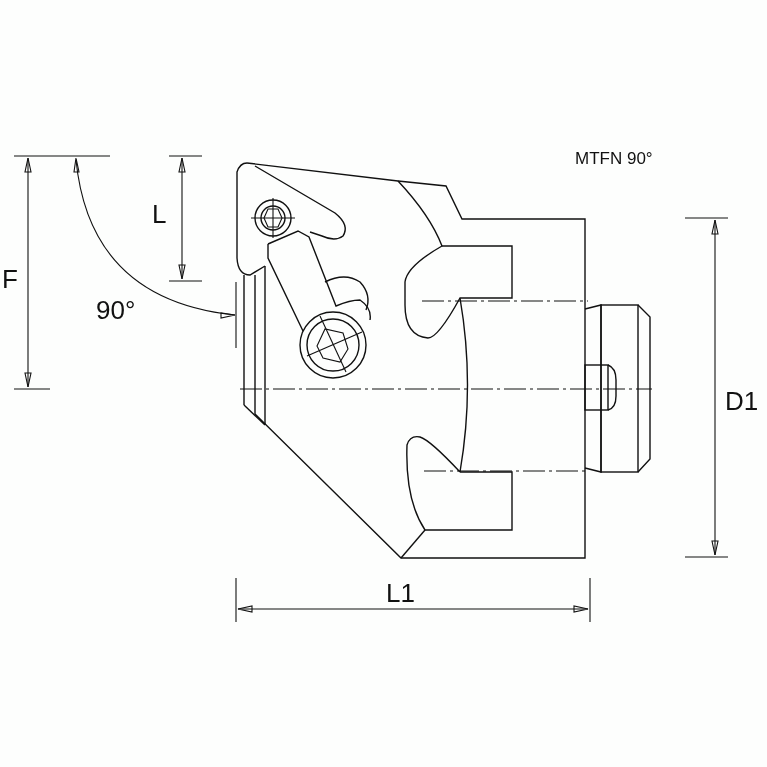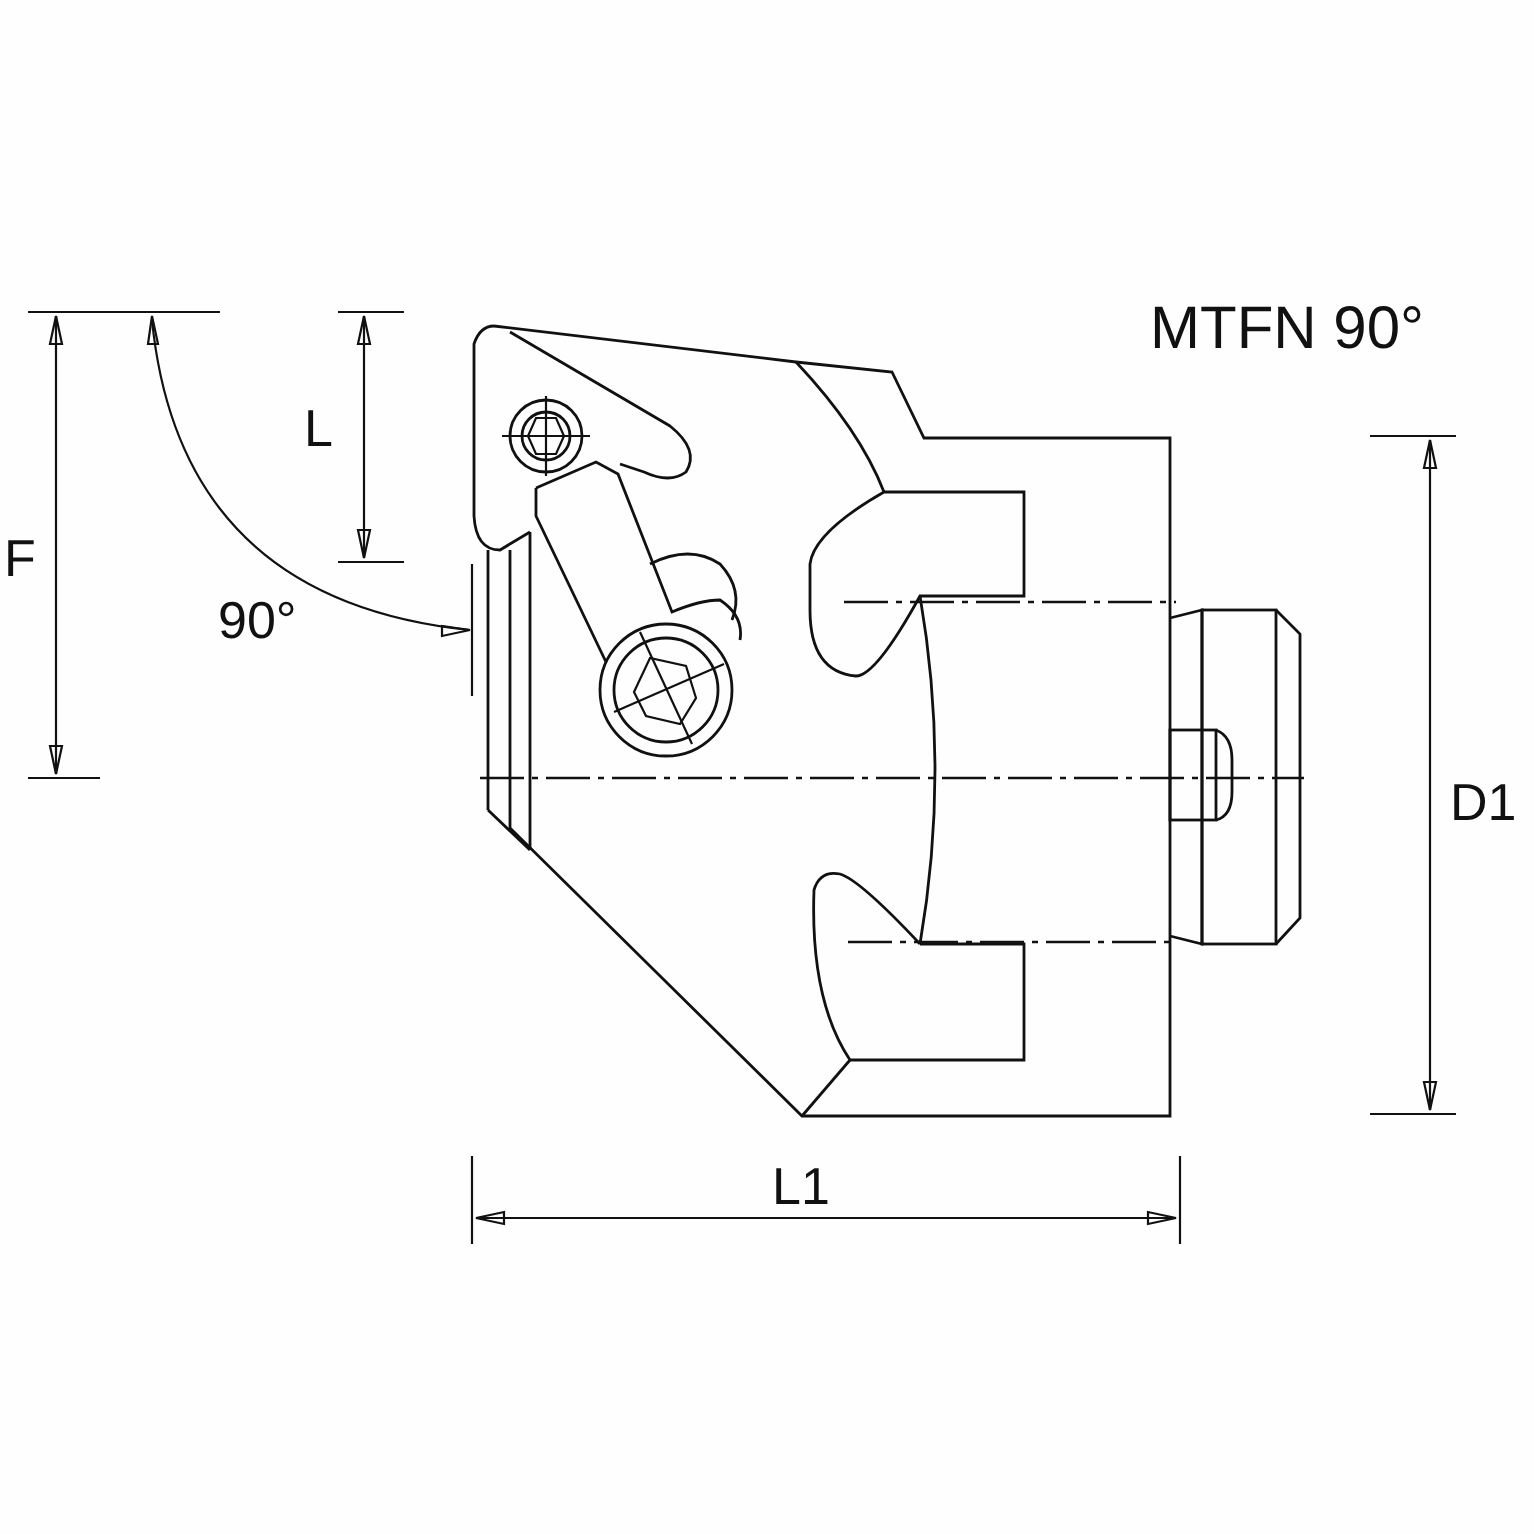--- a/index.html
+++ b/index.html
@@ -2,21 +2,21 @@
 <html><head>
   <meta charset="utf-8">
   <style>
     html, body { margin: 0; padding: 0; background: #ffffff; }
     #canvas { position: relative; width: 767px; height: 767px; background: #fdfefd; overflow: hidden; }
     svg { position: absolute; left: 0; top: 0; }
     .ln { stroke: #111; stroke-width: 1.4; fill: none; }
     .thin { stroke: #111; stroke-width: 1.1; fill: none; }
     .cl { stroke: #111; stroke-width: 1.2; fill: none; stroke-dasharray: 22 4 3 4; }
     .lbl { position: absolute; font-family: "Liberation Sans", sans-serif; color: #111; line-height: 1; white-space: nowrap; }
-    .title { font-size: 30px; }
+    .title { font-size: 17px; }
     .dim { font-size: 26px; }
   </style>
 </head>
 <body>
 
 <div id="canvas">
 
   <svg width="767" height="767" viewBox="0 0 767 767">
 
     <g>
@@ -108,17 +108,17 @@
       <line class="thin" x1="236" y1="578" x2="236" y2="622"></line>
       <line class="thin" x1="590" y1="578" x2="590" y2="622"></line>
       <line class="thin" x1="238" y1="609" x2="588" y2="609"></line>
       <path class="thin" d="M238 609 l14 -3 v6 z M588 609 l-14 -3 v6 z" fill="#111"></path>
     </g>
   </svg>
 
   <div class="lbl title" style="left:575px; top:150px;">MTFN 90°</div>
   <div class="lbl dim" style="left:2px; top:266px;">F</div>
   <div class="lbl dim" style="left:152px; top:201px;">L</div>
-  <div class="lbl dim" style="left:109px; top:297px;">90°</div>
+  <div class="lbl dim" style="left:96px; top:297px;">90°</div>
   <div class="lbl dim" style="left:725px; top:388px;text-align:right;">D1</div>
   <div class="lbl dim" style="left:386px; top:580px;">L1</div>
 
 </div>
 
 </body></html>

